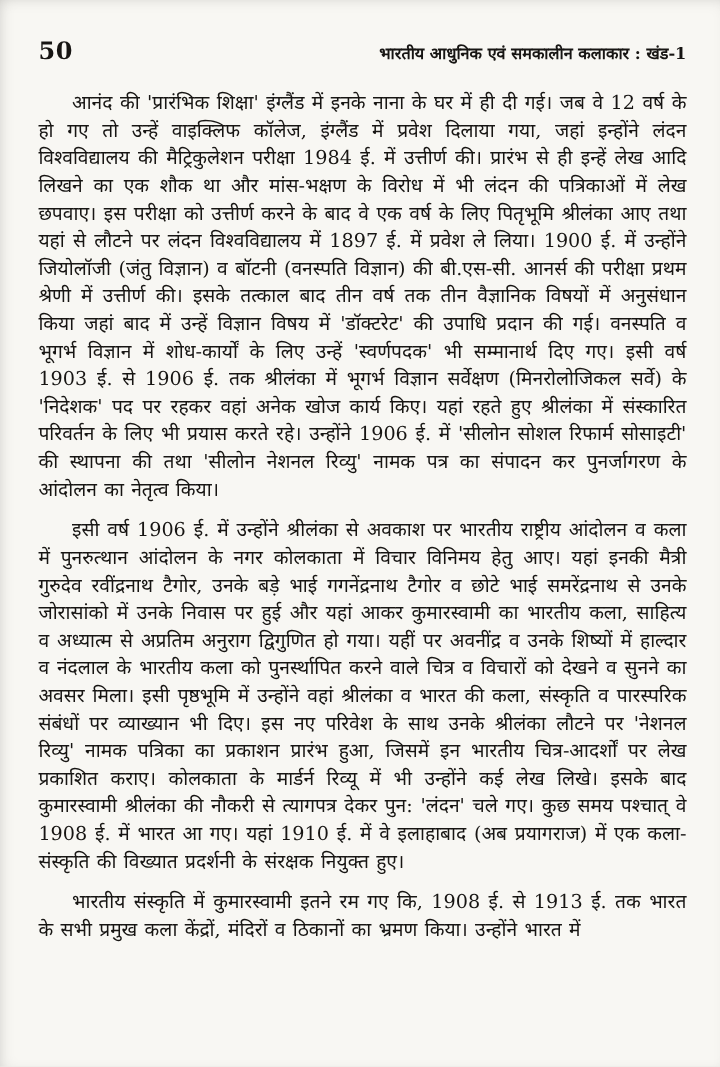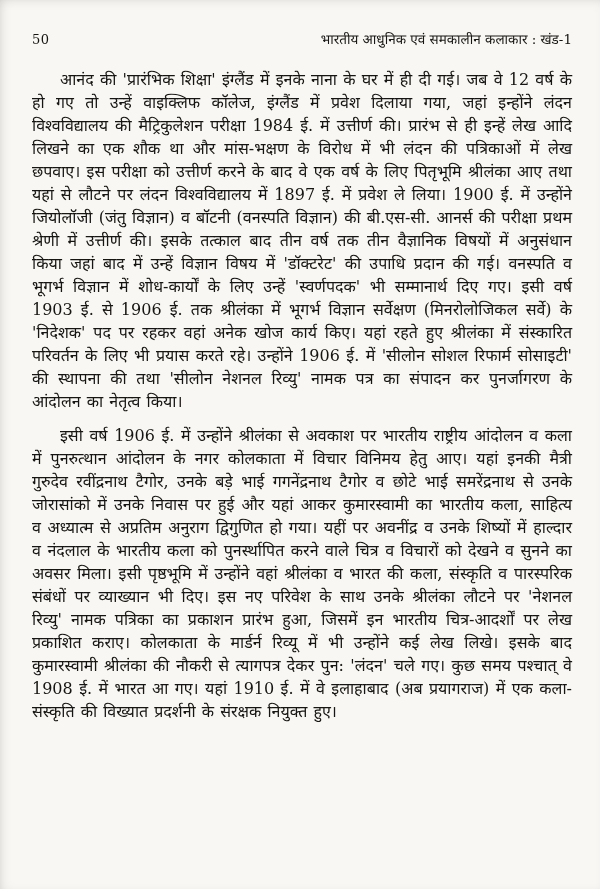--- a/index.html
+++ b/index.html
@@ -27,26 +27,26 @@
     pointer-events: none;
     box-shadow: inset 6px 0 14px -8px rgba(0,0,0,0.18), inset 0 6px 14px -8px rgba(0,0,0,0.12);
   }
   .header {
     display: flex;
     justify-content: space-between;
     align-items: baseline;
     margin-bottom: 20px;
   }
   .page-num {
-    font-weight: normal;
-    font-size: 13px;
+    font-weight: bold;
+    font-size: 20px;
     letter-spacing: 0.5px;
   }
   .header-title {
-    font-weight: normal;
+    font-weight: bold;
     font-size: 13.5px;
     text-align: right;
   }
   .body-text p {
     margin: 0 0 11px 0;
     font-size: 16px;
     line-height: 23px;
     font-weight: 400;
     text-align: justify;
     text-indent: 28px;
@@ -62,15 +62,16 @@
 <div class="page">
 
   <div class="header">
     <span class="page-num">50</span>
     <span class="header-title">भारतीय आधुनिक एवं समकालीन कलाकार : खंड-1</span>
   </div>
 
   <div class="body-text">
     <p>आनंद की 'प्रारंभिक शिक्षा' इंग्लैंड में इनके नाना के घर में ही दी गई। जब वे 12 वर्ष के हो गए तो उन्हें वाइक्लिफ कॉलेज, इंग्लैंड में प्रवेश दिलाया गया, जहां इन्होंने लंदन विश्वविद्यालय की मैट्रिकुलेशन परीक्षा 1984 ई. में उत्तीर्ण की। प्रारंभ से ही इन्हें लेख आदि लिखने का एक शौक था और मांस-भक्षण के विरोध में भी लंदन की पत्रिकाओं में लेख छपवाए। इस परीक्षा को उत्तीर्ण करने के बाद वे एक वर्ष के लिए पितृभूमि श्रीलंका आए तथा यहां से लौटने पर लंदन विश्वविद्यालय में 1897 ई. में प्रवेश ले लिया। 1900 ई. में उन्होंने जियोलॉजी (जंतु विज्ञान) व बॉटनी (वनस्पति विज्ञान) की बी.एस-सी. आनर्स की परीक्षा प्रथम श्रेणी में उत्तीर्ण की। इसके तत्काल बाद तीन वर्ष तक तीन वैज्ञानिक विषयों में अनुसंधान किया जहां बाद में उन्हें विज्ञान विषय में 'डॉक्टरेट' की उपाधि प्रदान की गई। वनस्पति व भूगर्भ विज्ञान में शोध-कार्यों के लिए उन्हें 'स्वर्णपदक' भी सम्मानार्थ दिए गए। इसी वर्ष 1903 ई. से 1906 ई. तक श्रीलंका में भूगर्भ विज्ञान सर्वेक्षण (मिनरोलोजिकल सर्वे) के 'निदेशक' पद पर रहकर वहां अनेक खोज कार्य किए। यहां रहते हुए श्रीलंका में संस्कारित परिवर्तन के लिए भी प्रयास करते रहे। उन्होंने 1906 ई. में 'सीलोन सोशल रिफार्म सोसाइटी' की स्थापना की तथा 'सीलोन नेशनल रिव्यु' नामक पत्र का संपादन कर पुनर्जागरण के आंदोलन का नेतृत्व किया।</p>
     <p>इसी वर्ष 1906 ई. में उन्होंने श्रीलंका से अवकाश पर भारतीय राष्ट्रीय आंदोलन व कला में पुनरुत्थान आंदोलन के नगर कोलकाता में विचार विनिमय हेतु आए। यहां इनकी मैत्री गुरुदेव रवींद्रनाथ टैगोर, उनके बड़े भाई गगनेंद्रनाथ टैगोर व छोटे भाई समरेंद्रनाथ से उनके जोरासांको में उनके निवास पर हुई और यहां आकर कुमारस्वामी का भारतीय कला, साहित्य व अध्यात्म से अप्रतिम अनुराग द्विगुणित हो गया। यहीं पर अवनींद्र व उनके शिष्यों में हाल्दार व नंदलाल के भारतीय कला को पुनर्स्थापित करने वाले चित्र व विचारों को देखने व सुनने का अवसर मिला। इसी पृष्ठभूमि में उन्होंने वहां श्रीलंका व भारत की कला, संस्कृति व पारस्परिक संबंधों पर व्याख्यान भी दिए। इस नए परिवेश के साथ उनके श्रीलंका लौटने पर 'नेशनल रिव्यु' नामक पत्रिका का प्रकाशन प्रारंभ हुआ, जिसमें इन भारतीय चित्र-आदर्शों पर लेख प्रकाशित कराए। कोलकाता के मार्डर्न रिव्यू में भी उन्होंने कई लेख लिखे। इसके बाद कुमारस्वामी श्रीलंका की नौकरी से त्यागपत्र देकर पुन: 'लंदन' चले गए। कुछ समय पश्चात् वे 1908 ई. में भारत आ गए। यहां 1910 ई. में वे इलाहाबाद (अब प्रयागराज) में एक कला-संस्कृति की विख्यात प्रदर्शनी के संरक्षक नियुक्त हुए।</p>
+    <p>भारतीय संस्कृति में कुमारस्वामी इतने रम गए कि, 1908 ई. से 1913 ई. तक भारत के सभी प्रमुख कला केंद्रों, मंदिरों व ठिकानों का भ्रमण किया। उन्होंने भारत में</p>
   </div>
 
 </div>
 
 </body></html>

